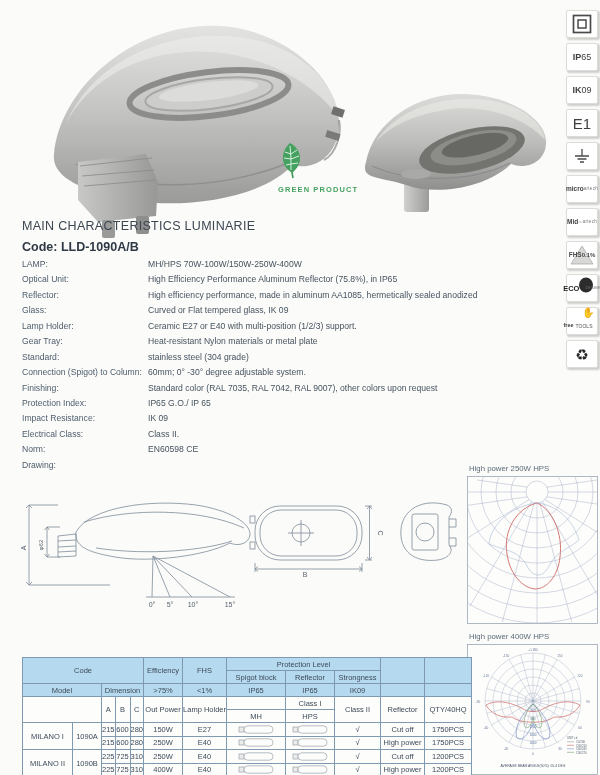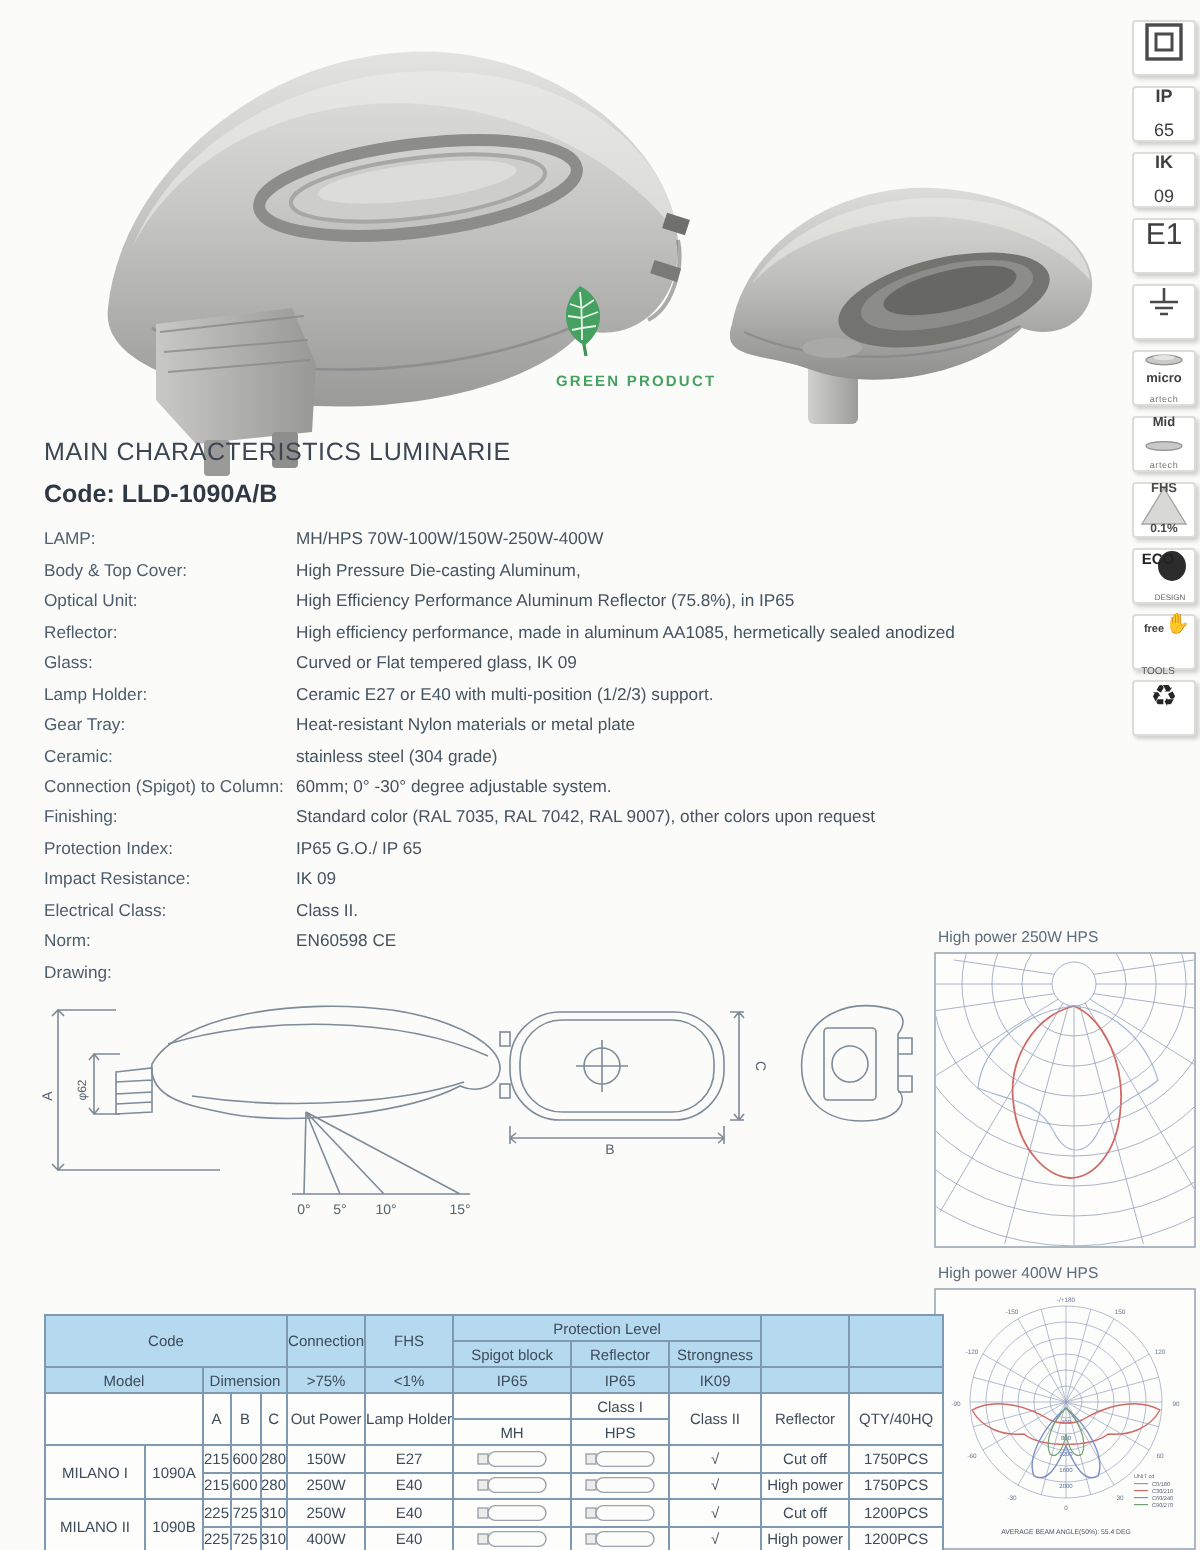--- a/index.html
+++ b/index.html
@@ -4,32 +4,32 @@
 <style>
   html,body{margin:0;padding:0;background:#e8e8e6;}
   #page{position:relative;width:600px;height:775px;background:#fbfbf9;overflow:hidden;
         font-family:"Liberation Sans",sans-serif;color:#45525e;}
   .abs{position:absolute;}
 
   
   .cert-col{position:absolute;left:564px;top:10px;width:34px;}
   .cert-box{position:absolute;left:2px;width:30px;height:26px;background:#ffffff;
             border:1px solid #dddcd8;border-radius:2px;box-shadow:1.5px 1.5px 2px rgba(0,0,0,.18);
-            display:flex;flex-direction:column;align-items:center;justify-content:space-between;
+            display:flex;flex-direction:row;align-items:center;justify-content:center;
             text-align:center;line-height:1;}
   .cert-line1{font-size:9px;font-weight:bold;color:#3f3f3f;}
   .cert-line2{font-size:9px;font-weight:normal;color:#3f3f3f;}
   .cert-sub{font-size:4.5px;color:#777;font-weight:normal;letter-spacing:.3px;}
   .cert-e1{font-size:15px;font-weight:normal;color:#3f3f3f;}
 
   
   .main-title{position:absolute;left:22px;top:219px;font-size:12.5px;color:#3b4652;letter-spacing:.3px;}
   .code-title{position:absolute;left:22px;top:240px;font-size:12.5px;font-weight:bold;color:#2e3945;}
   .specs{position:absolute;left:22px;top:259px;width:520px;}
-  .spec-row{display:flex;height:15.45px;align-items:flex-end;}
+  .spec-row{display:flex;height:15.45px;align-items:flex-start;}
   .spec-label{width:126px;flex:none;font-size:8.6px;color:#4d5d6c;}
   .spec-value{font-size:8.6px;color:#46535f;white-space:nowrap;}
 
   
   .chart-title{position:absolute;font-size:7.8px;color:#5d6b7a;}
 
   
   table.spec{position:absolute;left:22px;top:645px;border-collapse:collapse;table-layout:fixed;
              font-size:7.5px;color:#3e4b59;margin-top:12px;}
   table.spec td{border:1px solid #7e99b0;text-align:center;vertical-align:middle;
@@ -177,45 +177,41 @@
 
   <div class="main-title">MAIN CHARACTERISTICS LUMINARIE</div>
   <div class="code-title">Code: LLD-1090A/B</div>
 
   <div class="specs">
     <div class="spec-row">
         <span class="spec-label">LAMP:</span>
         <span class="spec-value">MH/HPS 70W-100W/150W-250W-400W</span>
       </div>
     <div class="spec-row">
-        <span class="spec-label">Body &amp; Top Cover:</span>
-        <span class="spec-value">High Pressure Die-casting Aluminum,</span>
-      </div>
-    <div class="spec-row">
         <span class="spec-label">Optical Unit:</span>
         <span class="spec-value">High Efficiency Performance Aluminum Reflector (75.8%), in IP65</span>
       </div>
     <div class="spec-row">
         <span class="spec-label">Reflector:</span>
         <span class="spec-value">High efficiency performance, made in aluminum AA1085, hermetically sealed anodized</span>
       </div>
     <div class="spec-row">
         <span class="spec-label">Glass:</span>
         <span class="spec-value">Curved or Flat tempered glass, IK 09</span>
       </div>
     <div class="spec-row">
         <span class="spec-label">Lamp Holder:</span>
         <span class="spec-value">Ceramic E27 or E40 with multi-position (1/2/3) support.</span>
       </div>
     <div class="spec-row">
         <span class="spec-label">Gear Tray:</span>
         <span class="spec-value">Heat-resistant Nylon materials or metal plate</span>
       </div>
     <div class="spec-row">
-        <span class="spec-label">Ceramic:</span>
+        <span class="spec-label">Standard:</span>
         <span class="spec-value">stainless steel (304 grade)</span>
       </div>
     <div class="spec-row">
         <span class="spec-label">Connection (Spigot) to Column:</span>
         <span class="spec-value">60mm; 0° -30°  degree adjustable system.</span>
       </div>
     <div class="spec-row">
         <span class="spec-label">Finishing:</span>
         <span class="spec-value">Standard color (RAL 7035, RAL 7042, RAL 9007),  other colors upon request</span>
       </div>
@@ -392,21 +388,21 @@
         <col style="width:44px">
         <col style="width:59px">
       <col style="width:49px">
         <col style="width:46px">
         <col style="width:44px">
         <col style="width:47px">
     </colgroup>
     <tbody>
         <tr>
       <td class="blue" colspan="5" rowspan="2">Code</td>
-      <td class="blue" rowspan="2">Connection</td>
+      <td class="blue" rowspan="2">Efficiency</td>
       <td class="blue" rowspan="2">FHS</td>
       <td class="blue" colspan="3">Protection Level</td>
       <td class="blue" rowspan="2"></td>
       <td class="blue" rowspan="2"></td>
     </tr>
     <tr>
       <td class="blue">Spigot block</td>
       <td class="blue">Reflector</td>
       <td class="blue">Strongness</td>
     </tr>

